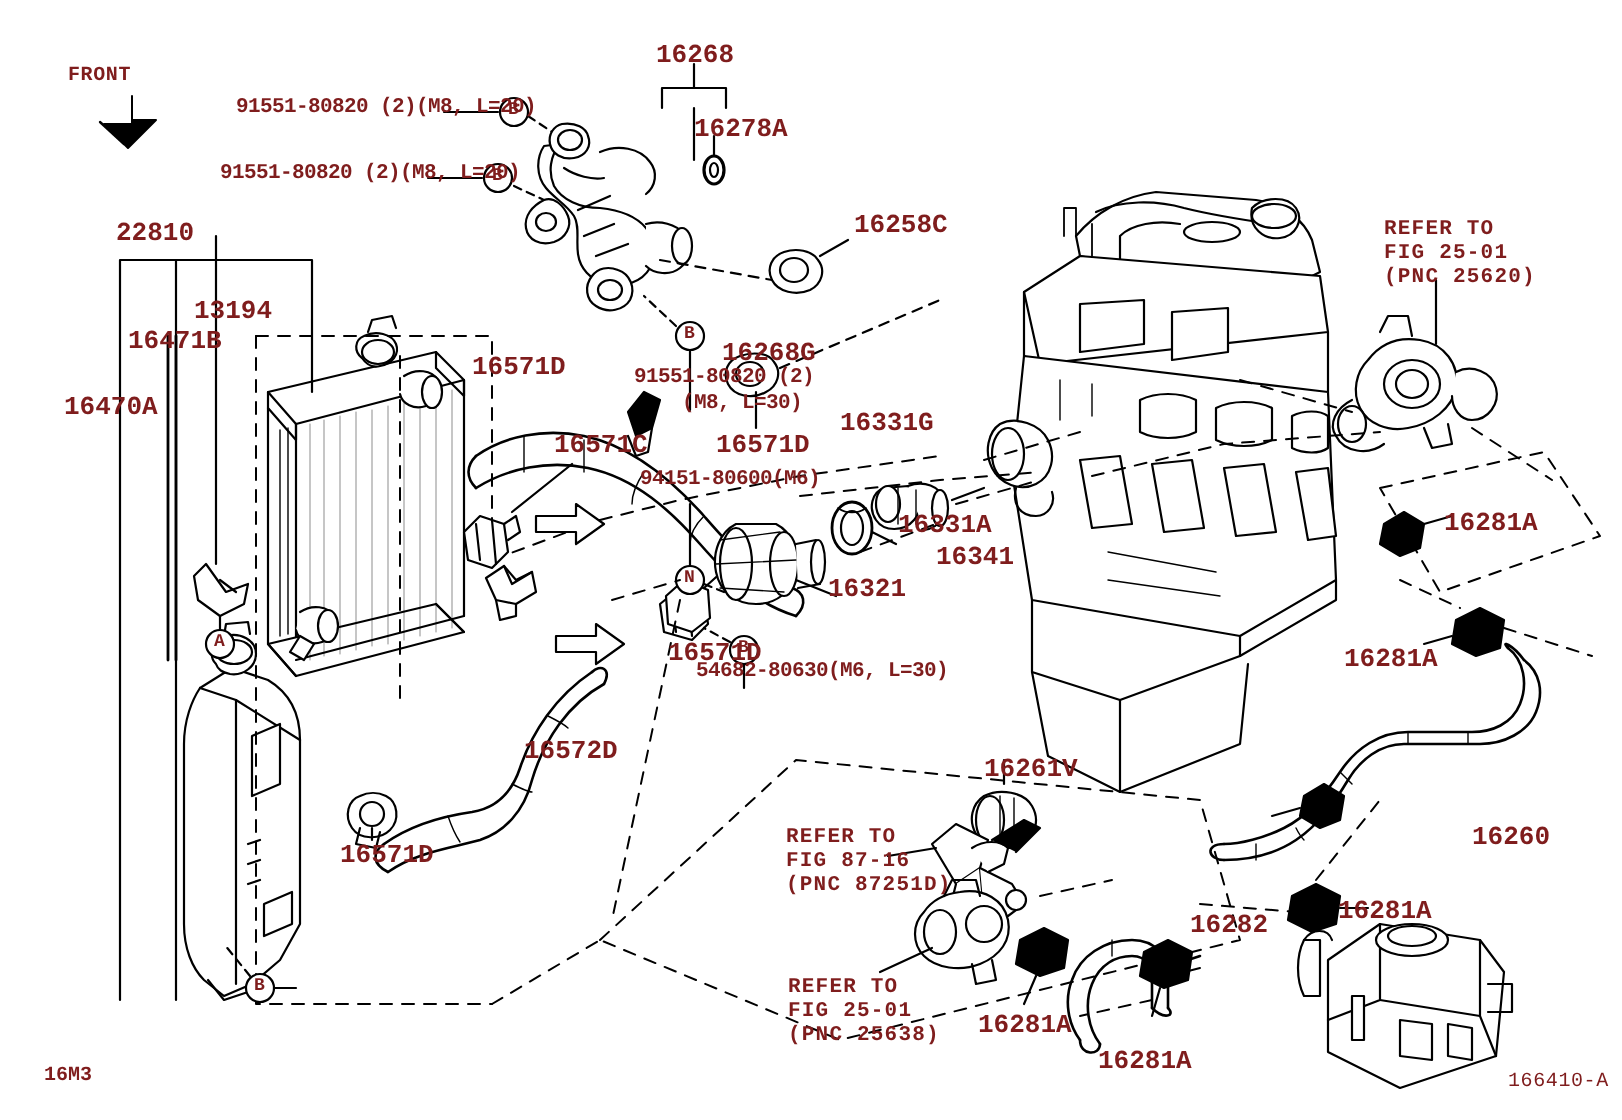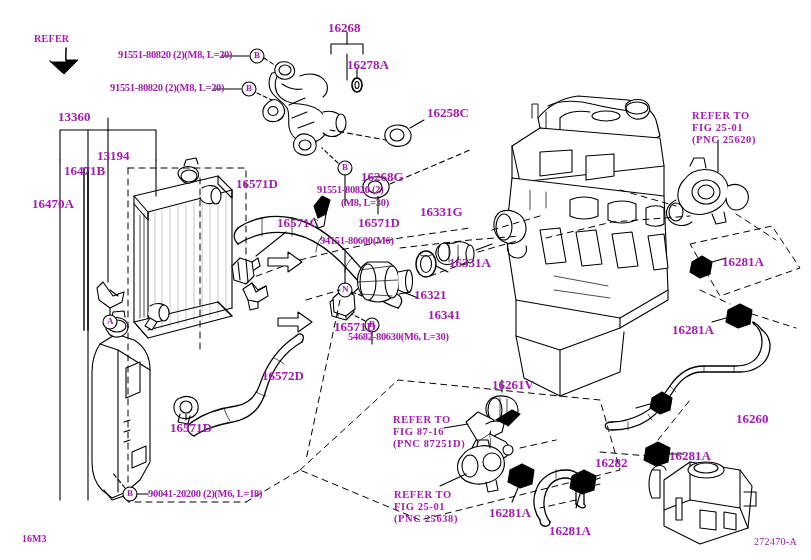--- a/index.html
+++ b/index.html
@@ -17,23 +17,23 @@
     color: #000000;
   }
   #art {
     position: absolute;
     left: 0; top: 0;
     width: 811px;
     height: 560px;
   }
   .lbl {
     position: absolute;
-    font-family: Liberation Serif, serif;
+    font-family: Liberation Mono, monospace;
     font-weight: bold;
-    color: #a21caf;
+    color: #7f1d1d;
     white-space: nowrap;
     line-height: 1.12;
     letter-spacing: -0.2px;
   }
   .pn   { font-size: 13px; font-weight: bold; letter-spacing: 0px; }
   .bolt { font-size: 10.5px; font-weight: bold; letter-spacing: -0.3px; }
   .refer{ font-size: 10.5px; font-weight: bold; letter-spacing: 0.6px; }
   .tiny { font-size: 9px; font-weight: bold; letter-spacing: -0.2px; }
   .corner { font-size: 10px; font-weight: bold; letter-spacing: 0px; }
   .corner-r { font-size: 10px; font-weight: normal; letter-spacing: 0.3px; }
@@ -511,62 +511,61 @@
       </g>
 
       <g>
         <circle cx="110" cy="322" r="7" fill="#fff"></circle>
         <line x1="110" y1="315" x2="110" y2="308"></line>
       </g>
 
     </g>
   </svg>
 
-  <div class="lbl front" style="left:34px; top:33px;">REFER</div>
+  <div class="lbl front" style="left:34px; top:33px;">FRONT</div>
 
   <div class="lbl tiny" style="left:254px; top:50px; font-size:9px;">B</div>
   <div class="lbl tiny" style="left:246px; top:83px; font-size:9px;">B</div>
   <div class="lbl tiny" style="left:342px; top:162px; font-size:9px;">B</div>
   <div class="lbl tiny" style="left:342px; top:284px; font-size:9px;">N</div>
   <div class="lbl tiny" style="left:369px; top:319px; font-size:9px;">B</div>
   <div class="lbl tiny" style="left:127px; top:488px; font-size:9px;">B</div>
   <div class="lbl tiny" style="left:107px; top:316px; font-size:9px;">A</div>
 
   <div class="lbl bolt" style="left:118px; top:49px;">91551-80820 (2)(M8, L=20)</div>
   <div class="lbl bolt" style="left:110px; top:82px;">91551-80820 (2)(M8, L=20)</div>
 
   <div class="lbl bolt" style="left:317px; top:184px;">91551-80820 (2)</div>
   <div class="lbl bolt" style="left:341px; top:197px;">(M8, L=30)</div>
 
   <div class="lbl bolt" style="left:320px; top:235px;">94151-80600(M6)</div>
 
   <div class="lbl bolt" style="left:348px; top:331px;">54682-80630(M6, L=30)</div>
 
-  <div class="lbl bolt" style="left:148px; top:488px;">90041-20200 (2)(M6, L=18)</div>
-
-  <div class="lbl pn" style="left:58px; top:110px;">13360</div>
+
+  <div class="lbl pn" style="left:58px; top:110px;">22810</div>
   <div class="lbl pn" style="left:64px; top:164px;">16471B</div>
   <div class="lbl pn" style="left:32px; top:197px;">16470A</div>
   <div class="lbl pn" style="left:97px; top:149px;">13194</div>
 
   <div class="lbl pn" style="left:236px; top:177px;">16571D</div>
   <div class="lbl pn" style="left:277px; top:216px;">16571C</div>
   <div class="lbl pn" style="left:358px; top:216px;">16571D</div>
   <div class="lbl pn" style="left:334px; top:320px;">16571D</div>
   <div class="lbl pn" style="left:170px; top:421px;">16571D</div>
   <div class="lbl pn" style="left:262px; top:369px;">16572D</div>
 
   <div class="lbl pn" style="left:328px; top:21px;">16268</div>
   <div class="lbl pn" style="left:347px; top:58px;">16278A</div>
   <div class="lbl pn" style="left:427px; top:106px;">16258C</div>
   <div class="lbl pn" style="left:361px; top:170px;">16268G</div>
 
   <div class="lbl pn" style="left:420px; top:205px;">16331G</div>
   <div class="lbl pn" style="left:449px; top:256px;">16331A</div>
-  <div class="lbl pn" style="left:428px; top:272px;margin-top:36px;">16341</div>
+  <div class="lbl pn" style="left:468px; top:272px;">16341</div>
   <div class="lbl pn" style="left:414px; top:288px;">16321</div>
 
   <div class="lbl pn" style="left:722px; top:255px;">16281A</div>
   <div class="lbl pn" style="left:672px; top:323px;">16281A</div>
   <div class="lbl pn" style="left:736px; top:412px;">16260</div>
   <div class="lbl pn" style="left:492px; top:378px;">16261V</div>
   <div class="lbl pn" style="left:595px; top:456px;">16282</div>
   <div class="lbl pn" style="left:489px; top:506px;">16281A</div>
   <div class="lbl pn" style="left:549px; top:524px;">16281A</div>
   <div class="lbl pn" style="left:669px; top:449px;">16281A</div>
@@ -583,15 +582,15 @@
     <div class="lbl refer" style="position:static;">(PNC 87251D)</div>
   </div>
 
   <div style="position:absolute; left:394px; top:489px;">
     <div class="lbl refer" style="position:static;">REFER TO</div>
     <div class="lbl refer" style="position:static;">FIG 25-01</div>
     <div class="lbl refer" style="position:static;">(PNC 25638)</div>
   </div>
 
   <div class="lbl corner" style="left:22px; top:533px;text-align:center;">16M3</div>
-  <div class="lbl corner-r" style="left:754px; top:536px;">272470-A</div>
+  <div class="lbl corner-r" style="left:754px; top:536px;">166410-A</div>
 
 </div>
 
 </body></html>

